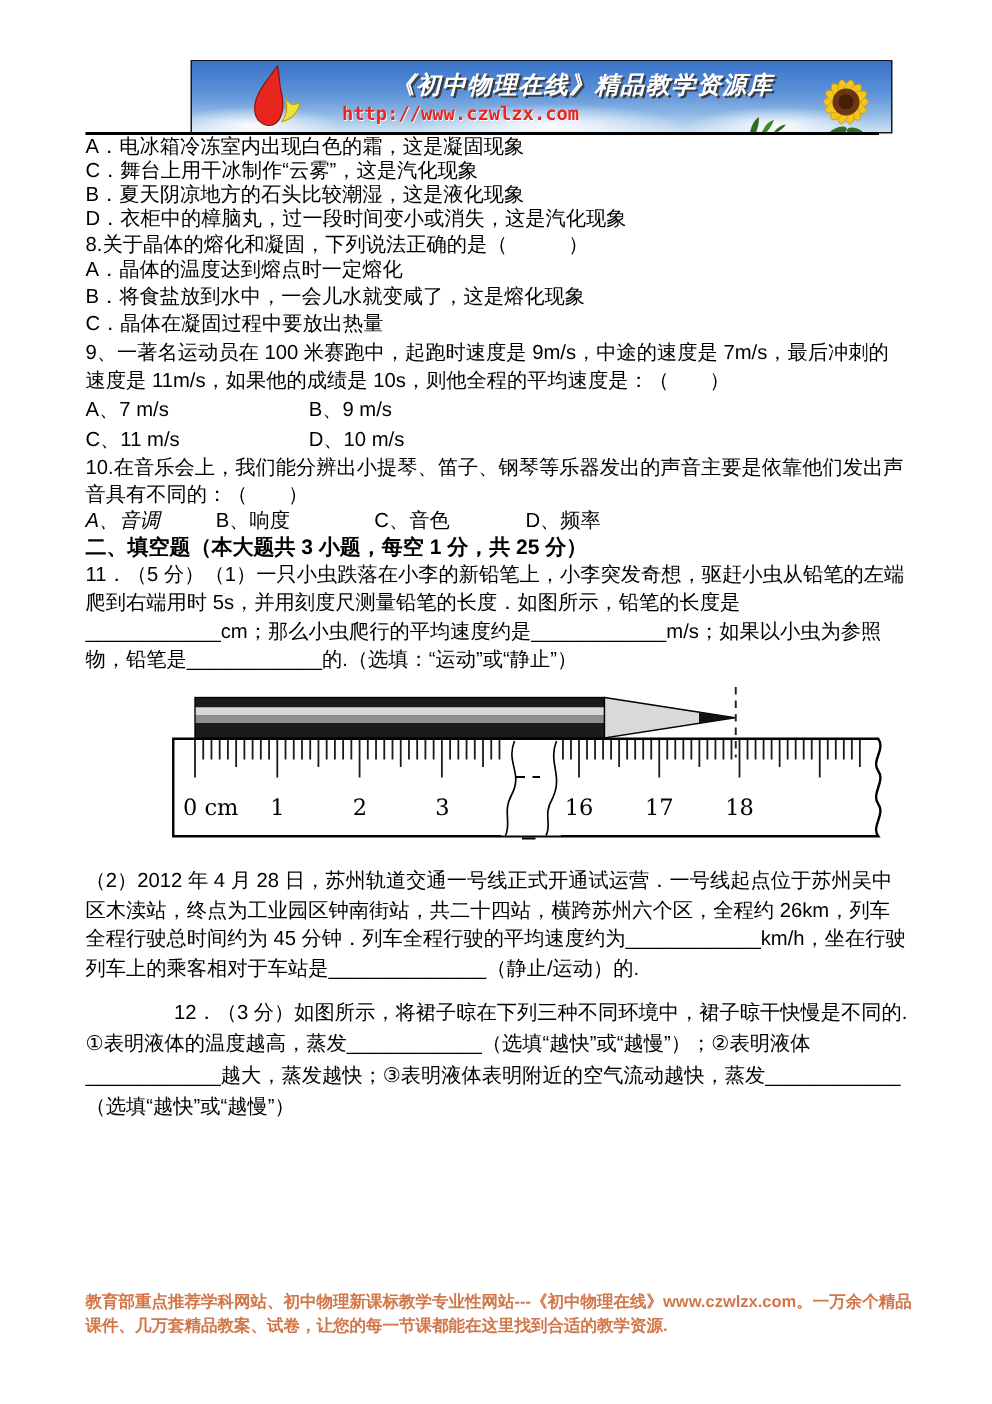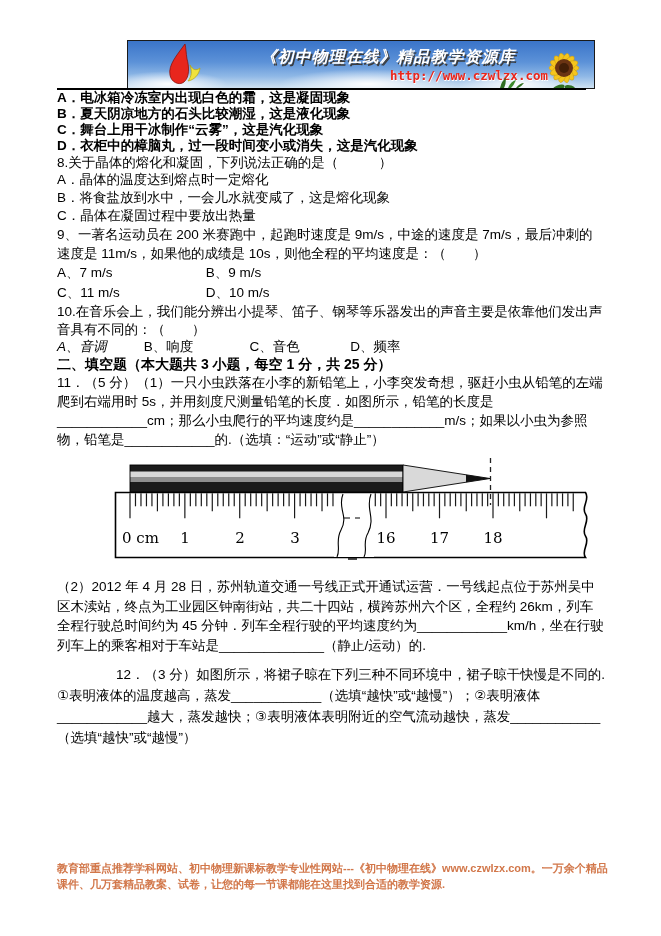--- a/index.html
+++ b/index.html
@@ -18,31 +18,31 @@
   .cloud.c1{left:150px;top:28px;width:180px;height:30px;}
   .cloud.c2{left:330px;top:30px;width:120px;height:26px;}
   .cloud.c3{left:-20px;top:30px;width:120px;height:26px;}
   .banner-logo{position:absolute;left:32px;top:2px;width:48px;height:45px;}
   .banner-title{
     position:absolute;left:100px;top:6px;width:320px;text-align:center;
     font-family:"DejaVu Serif","Liberation Serif",serif;font-style:italic;font-weight:bold;
     font-size:16px;letter-spacing:1px;color:#ffffff;text-shadow:1.5px 1.5px 0 #3b3b3b;white-space:nowrap;
   }
   .banner-url{
-    position:absolute;left:100px;top:27px;width:320px;text-align:right;
+    position:absolute;left:100px;top:27px;width:320px;text-align:left;
     font-family:"DejaVu Sans Mono","Liberation Mono",monospace;font-weight:bold;
     font-size:12.5px;color:#e8261d;text-shadow:0.5px 0.5px 0 #ffffff;white-space:nowrap;
   }
   .banner-flower{position:absolute;right:0px;top:0px;width:64px;height:49px;}
   .banner-grass{position:absolute;right:68px;bottom:0px;width:30px;height:12px;}
   .header-rule{position:absolute;left:57px;top:88px;width:529px;border-top:2px solid #000;}
   
   .col{position:absolute;left:57px;top:90px;width:548px;font-size:13.5px;}
   .col p{margin:0;}
-  .optlist1 p{line-height:16px;font-weight:bold;}
+  .optlist1 p{line-height:16px;}
   .q8stem{margin-top:3px;line-height:17px;}
   .optlist2 p{line-height:18px;}
   .q9stem{line-height:19px;margin-top:1px;}
   .optgrid p{line-height:20px;}
   .optgrid .c1{display:inline-block;width:145px;}
   .q10stem{line-height:17.5px;}
   .optrow{line-height:17px;margin-top:1px;}
   .optrow .o1{display:inline-block;width:83px;font-style:italic;}
   .optrow .o2{display:inline-block;width:102px;}
   .optrow .o3{display:inline-block;width:97px;}
@@ -94,33 +94,33 @@
       <circle r="5" fill="#431f07"></circle>
     </g>
   </svg>
 </div>
 <div class="header-rule"></div>
 
 <div class="col">
 
   <div class="optlist1">
     <p>A．电冰箱冷冻室内出现白色的霜，这是凝固现象</p>
+    <p>C．舞台上用干冰制作“云雾”，这是汽化现象</p>
     <p>B．夏天阴凉地方的石头比较潮湿，这是液化现象</p>
-    <p>C．舞台上用干冰制作“云雾”，这是汽化现象</p>
     <p>D．衣柜中的樟脑丸，过一段时间变小或消失，这是汽化现象</p>
   </div>
 
   <p class="q8stem">8.关于晶体的熔化和凝固，下列说法正确的是（　　　）</p>
   <div class="optlist2">
     <p>A．晶体的温度达到熔点时一定熔化</p>
     <p>B．将食盐放到水中，一会儿水就变咸了，这是熔化现象</p>
     <p>C．晶体在凝固过程中要放出热量</p>
   </div>
 
-  <p class="q9stem">9、一著名运动员在 200 米赛跑中，起跑时速度是 9m/s，中途的速度是 7m/s，最后冲刺的速度是 11m/s，如果他的成绩是 10s，则他全程的平均速度是：（　　）</p>
+  <p class="q9stem">9、一著名运动员在 100 米赛跑中，起跑时速度是 9m/s，中途的速度是 7m/s，最后冲刺的速度是 11m/s，如果他的成绩是 10s，则他全程的平均速度是：（　　）</p>
   <div class="optgrid">
     <p>
       <span class="c1">A、7 m/s</span>
       <span>B、9 m/s</span>
     </p>
     <p>
       <span class="c1">C、11 m/s</span>
       <span>D、10 m/s</span>
     </p>
   </div>

